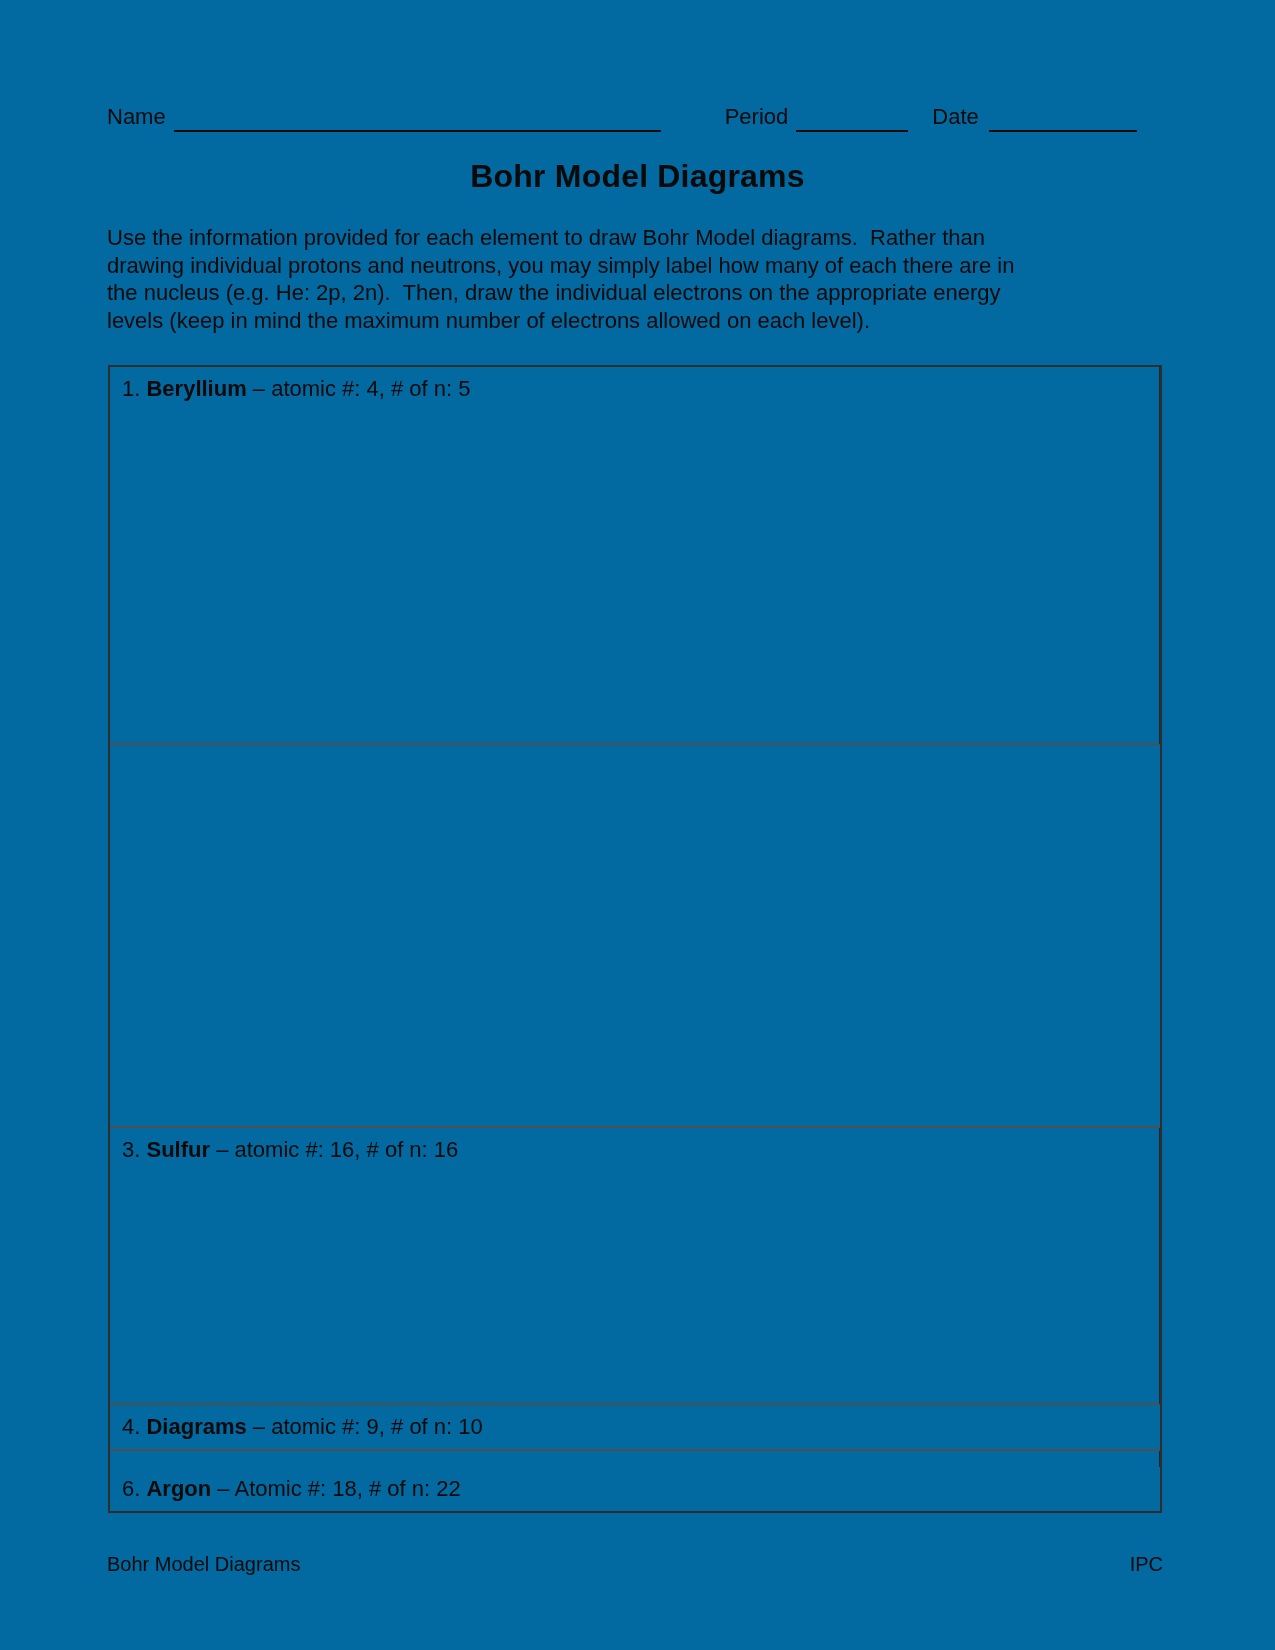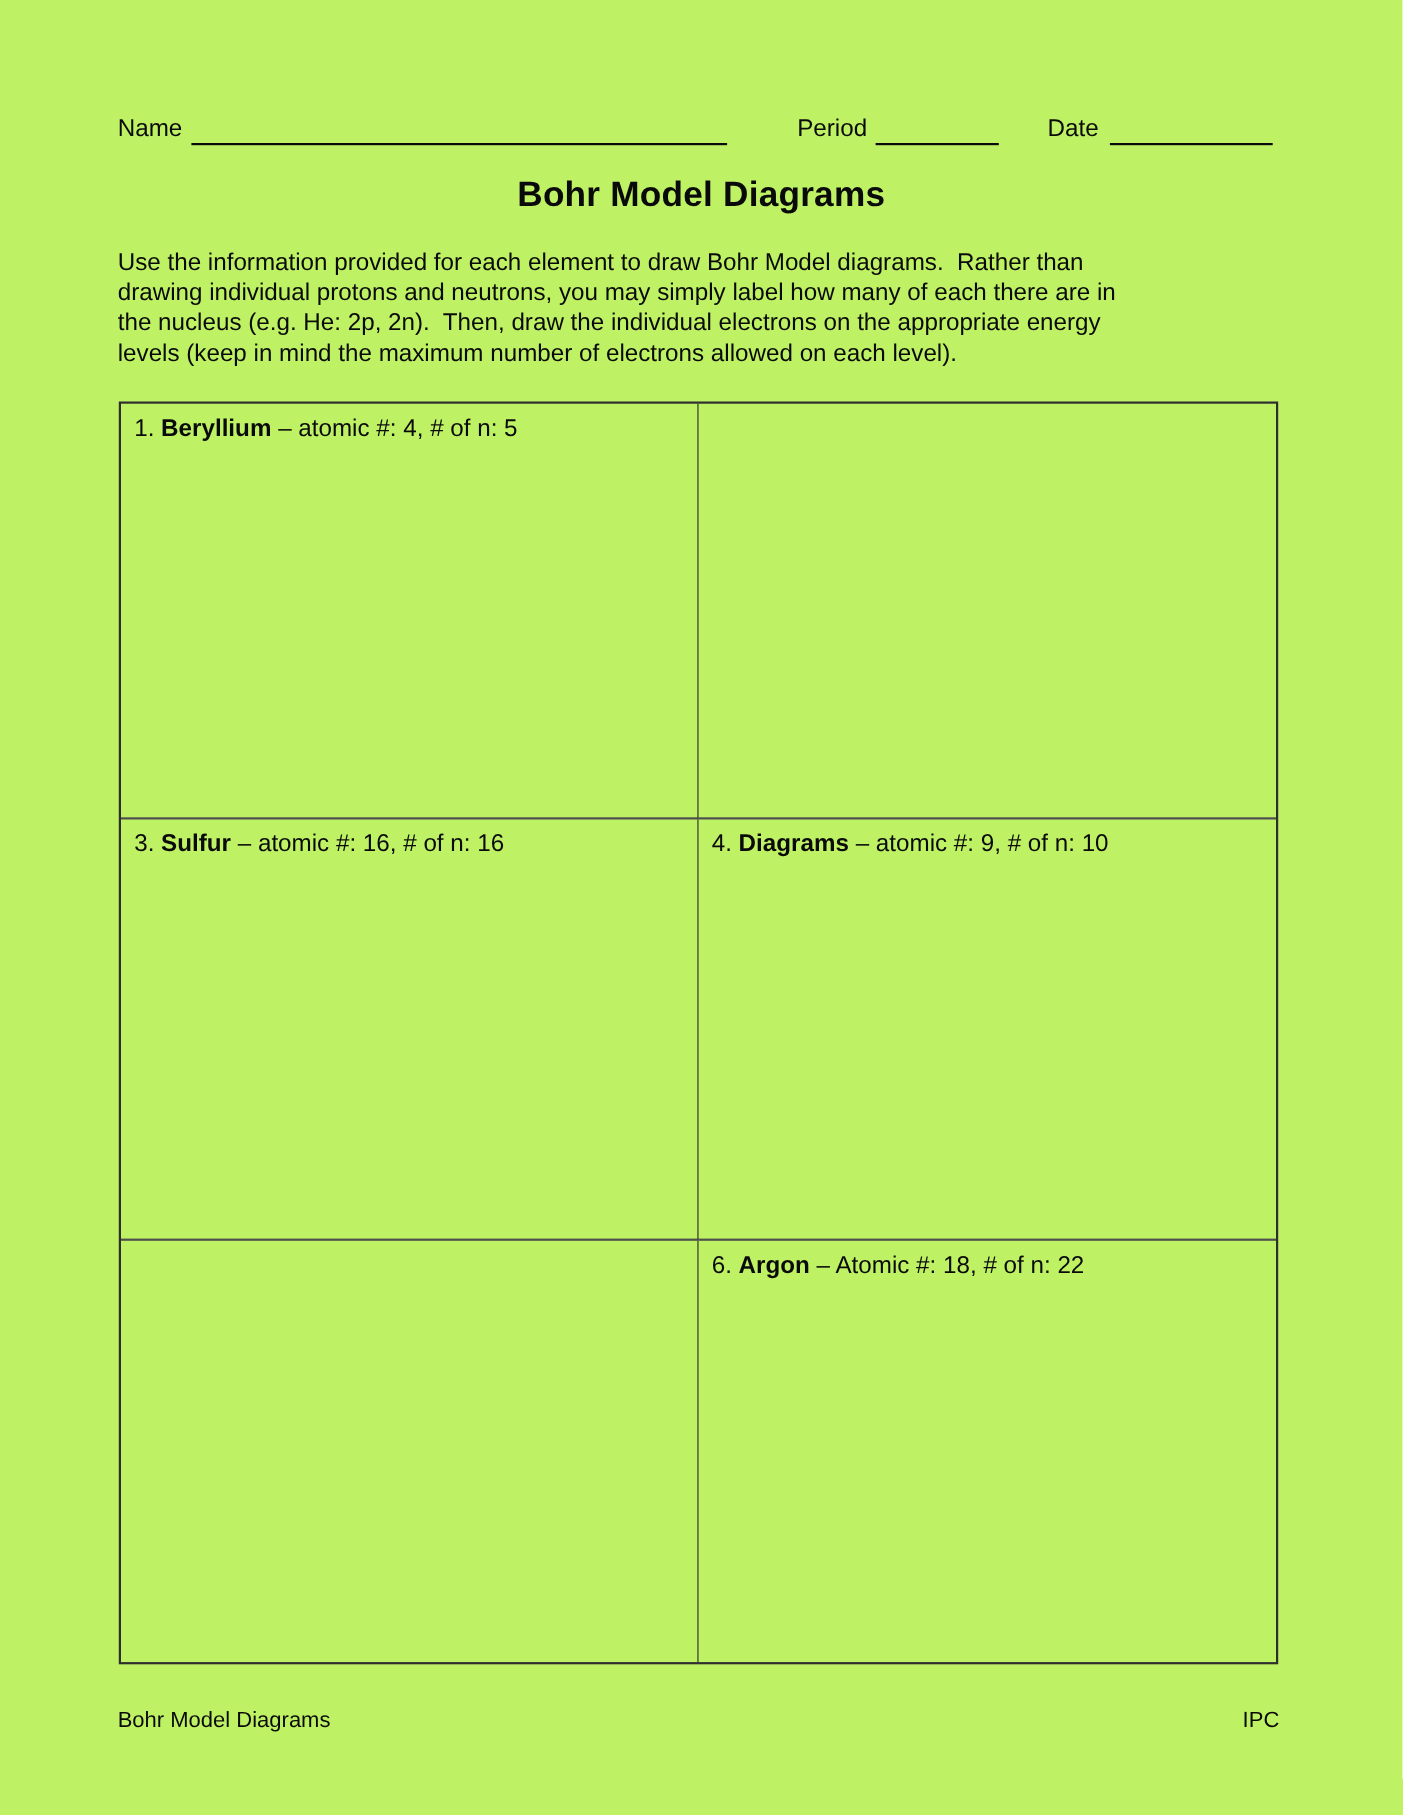--- a/index.html
+++ b/index.html
@@ -4,21 +4,21 @@
 <style>
   html, body {
     margin: 0;
     padding: 0;
     background: #ffffff;
   }
   .page {
     position: relative;
     width: 1275px;
     height: 1650px;
-    background: #bef264;
+    background: #0369a1;
     font-family: "Liberation Sans", sans-serif;
     color: #0a0a0a;
     overflow: hidden;
   }
 
   
   .header-row {
     position: absolute;
     left: 107px;
     top: 102px;
@@ -31,21 +31,21 @@
   }
   .blank {
     display: inline-block;
     height: 30px;
     border-bottom: 2px solid #0a0a0a;
     box-sizing: border-box;
   }
   .blank-name   { width: 487px; margin-left: 8px; }
   .lbl-period   { margin-left: 64px; }
   .blank-period { width: 112px; margin-left: 8px; }
-  .lbl-date     { margin-left: 44px; }
+  .lbl-date     { margin-left: 24px; }
   .blank-date   { width: 148px; margin-left: 10px; }
 
   
   .title {
     position: absolute;
     left: 0;
     top: 158px;
     width: 100%;
     margin: 0;
     text-align: center;
@@ -67,21 +67,21 @@
   }
 
   
   .grid {
     position: absolute;
     left: 108px;
     top: 365px;
     width: 1054px;
     height: 1148px;
     display: grid;
-    grid-template-columns: 1fr 1fr;
+    grid-template-columns: 1fr;
     grid-template-rows: 378px 383px 1fr;
     border: 2px solid #2e2e2e;
     box-sizing: border-box;
   }
   .cell {
     position: relative;
     box-sizing: border-box;
     padding: 8px 12px;
     border-right: 1.5px solid #262626;
     border-bottom: 2.5px solid #4f4f4f;

